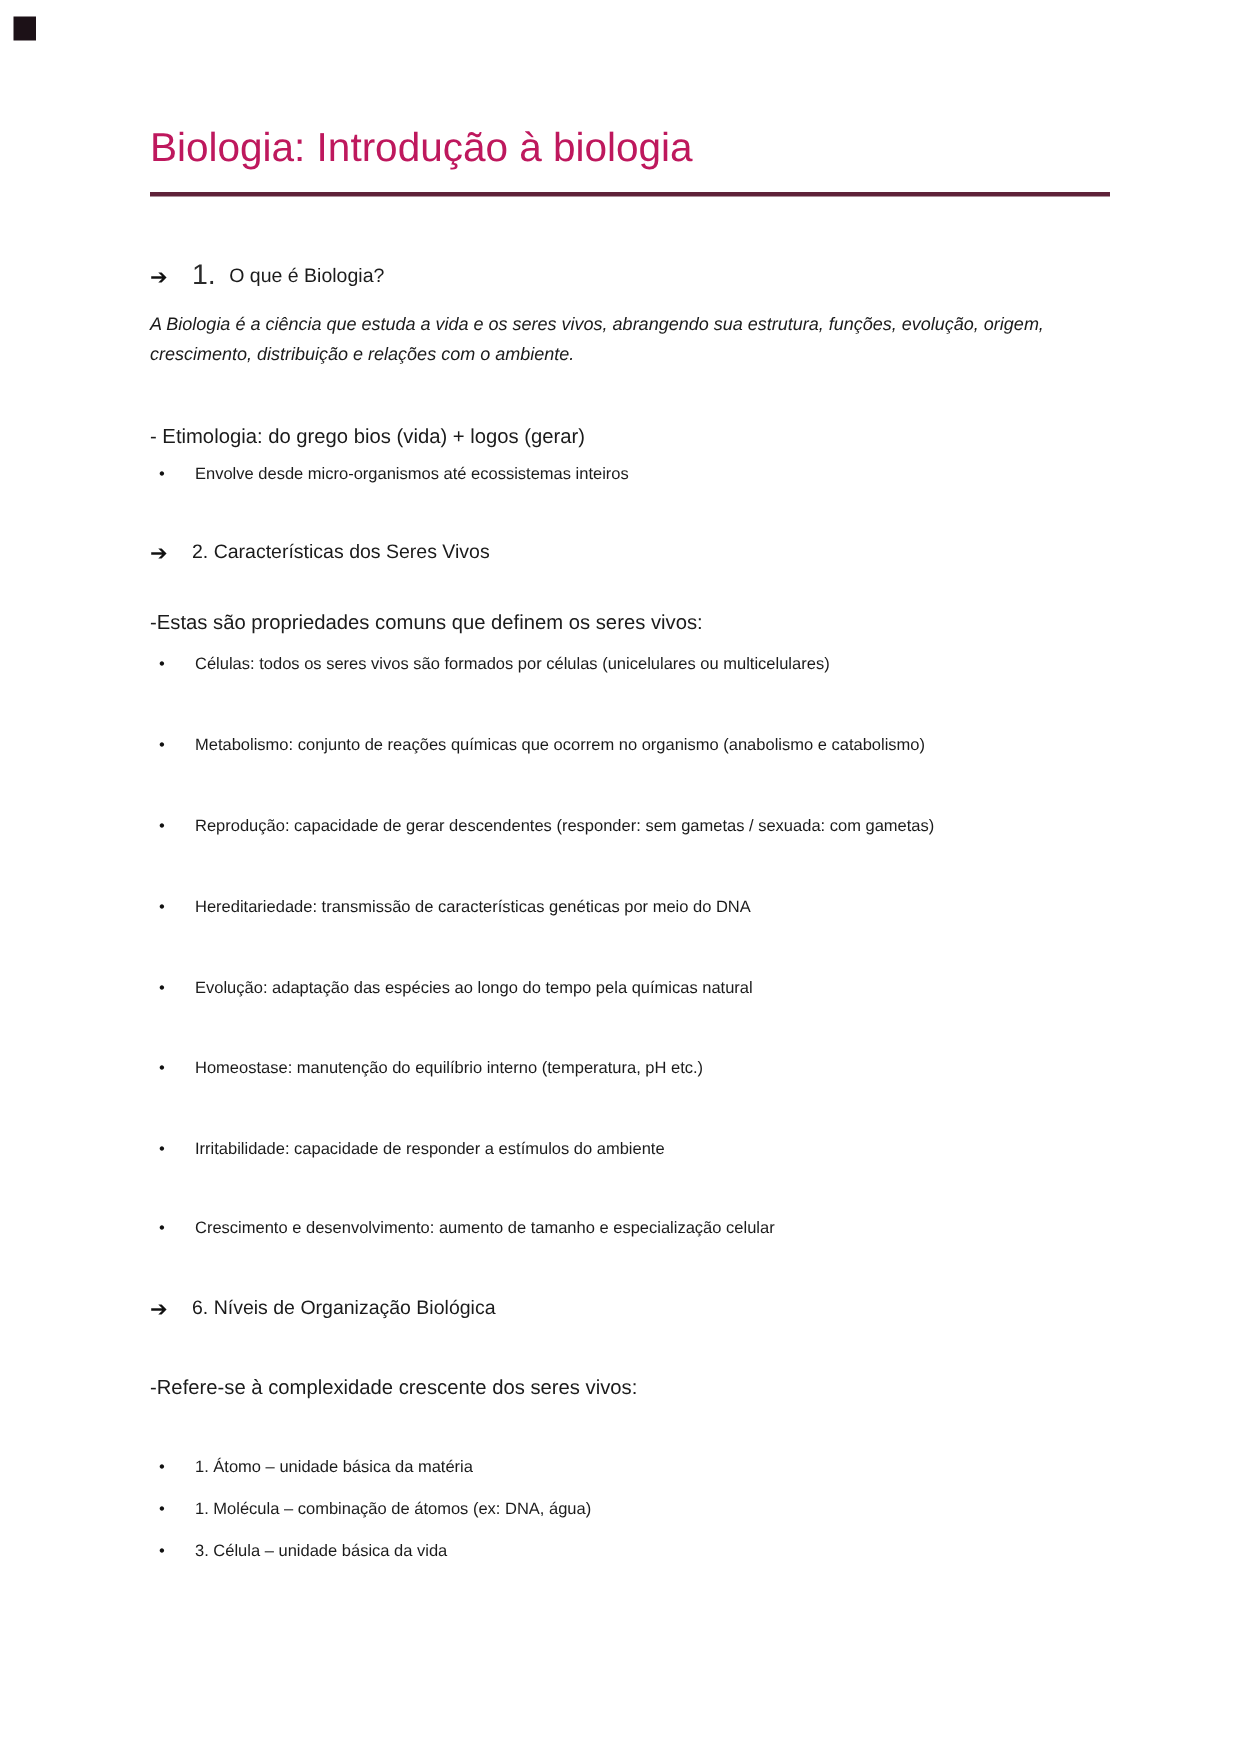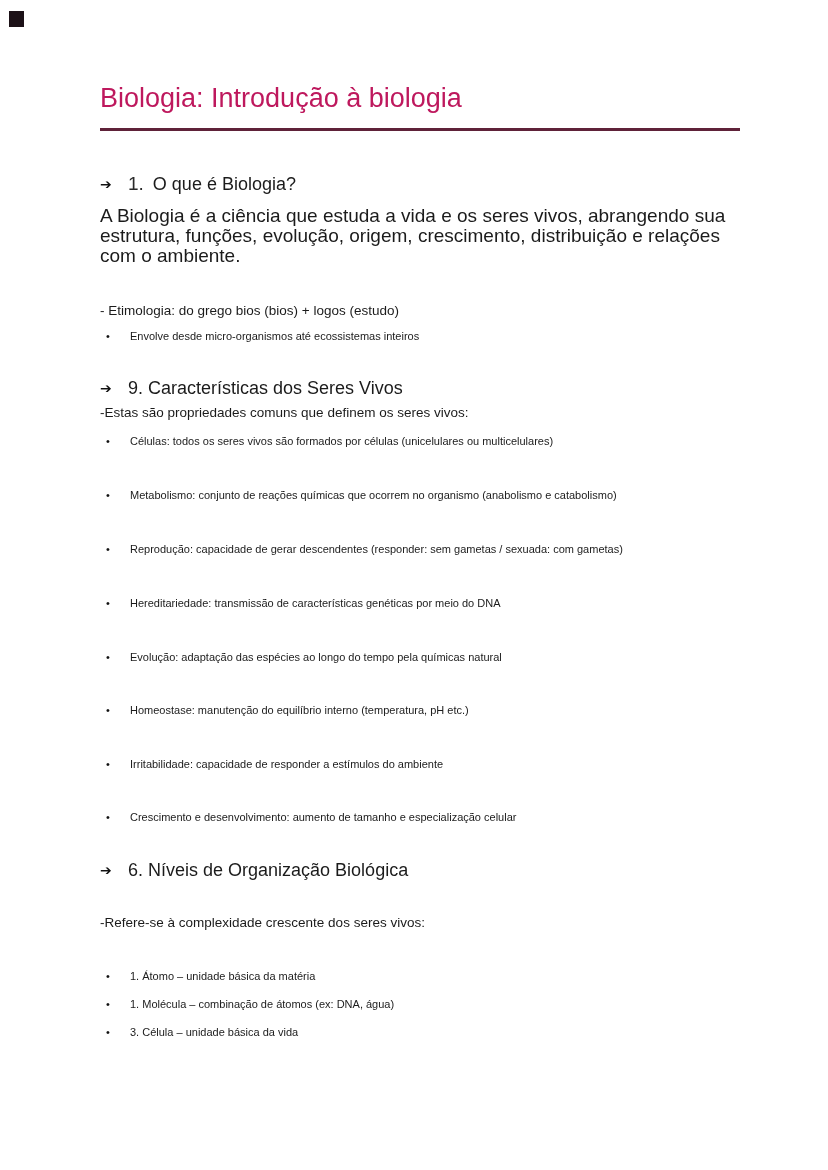--- a/index.html
+++ b/index.html
@@ -53,27 +53,28 @@
     font-size: 14px;
     color: #111111;
   }
   .h1-num {
     font-size: 19px;
     color: #2a2a2a;
     margin-right: 9px;
     line-height: 22px;
   }
   .htxt {
-    font-size: 18px;
+    font-size: 13px;
     color: #1b1b1b;
   }
   .para {
-    font-size: 19px;
+    font-size: 12px;
     line-height: 20px;
     margin-top: 11px;
+    font-style: italic;
   }
   .note-line {
     font-size: 13.5px;
     line-height: 18px;
   }
   .bullet {
     display: flex;
     line-height: 18px;
   }
   .bullet .dot {
@@ -86,21 +87,21 @@
   }
   .bullet .txt {
     flex: 1;
     font-size: 11px;
   }
   
   .mt-h1   { margin-top: 42px; }
   .mt-note1{ margin-top: 36px; }
   .mt-xs   { margin-top: 7px;  }
   .mt-h2   { margin-top: 34px; }
-  .mt-sm   { margin-top: 7px; }
+  .mt-sm   { margin-top: 29px; }
   .mt-b0   { margin-top: 10px; }
   .mt-lg   { margin-top: 36px; }
   .mt-md   { margin-top: 35px; }
   .mt-tight{ margin-top: 10px; }
 </style>
 </head>
 <body>
 
 <div class="corner-mark"></div>
 
@@ -110,30 +111,30 @@
   <hr class="title-rule">
 
   <div class="hrow mt-h1">
     <span class="arrow">➔</span>
     <span class="h1-num">1.</span>
     <span class="htxt">O que é Biologia?</span>
   </div>
 
   <div class="para">A Biologia é a ciência que estuda a vida e os seres vivos, abrangendo sua estrutura, funções, evolução, origem, crescimento, distribuição e relações com o ambiente.</div>
 
-  <div class="note-line mt-note1">- Etimologia: do grego bios (bios) + logos (estudo)</div>
+  <div class="note-line mt-note1">- Etimologia: do grego bios (vida) + logos (gerar)</div>
 
   <div class="bullet mt-xs">
     <span class="dot">•</span>
     <span class="txt">Envolve desde micro-organismos até ecossistemas inteiros</span>
   </div>
 
   <div class="hrow mt-h2">
     <span class="arrow">➔</span>
-    <span class="htxt">9. Características dos Seres Vivos</span>
+    <span class="htxt">2. Características dos Seres Vivos</span>
   </div>
 
   <div class="note-line mt-sm">-Estas são propriedades comuns que definem os seres vivos:</div>
 
   <div class="bullet mt-b0">
     <span class="dot">•</span>
     <span class="txt">Células: todos os seres vivos são formados por células (unicelulares ou multicelulares)</span>
   </div>
   <div class="bullet mt-lg">
     <span class="dot">•</span>

